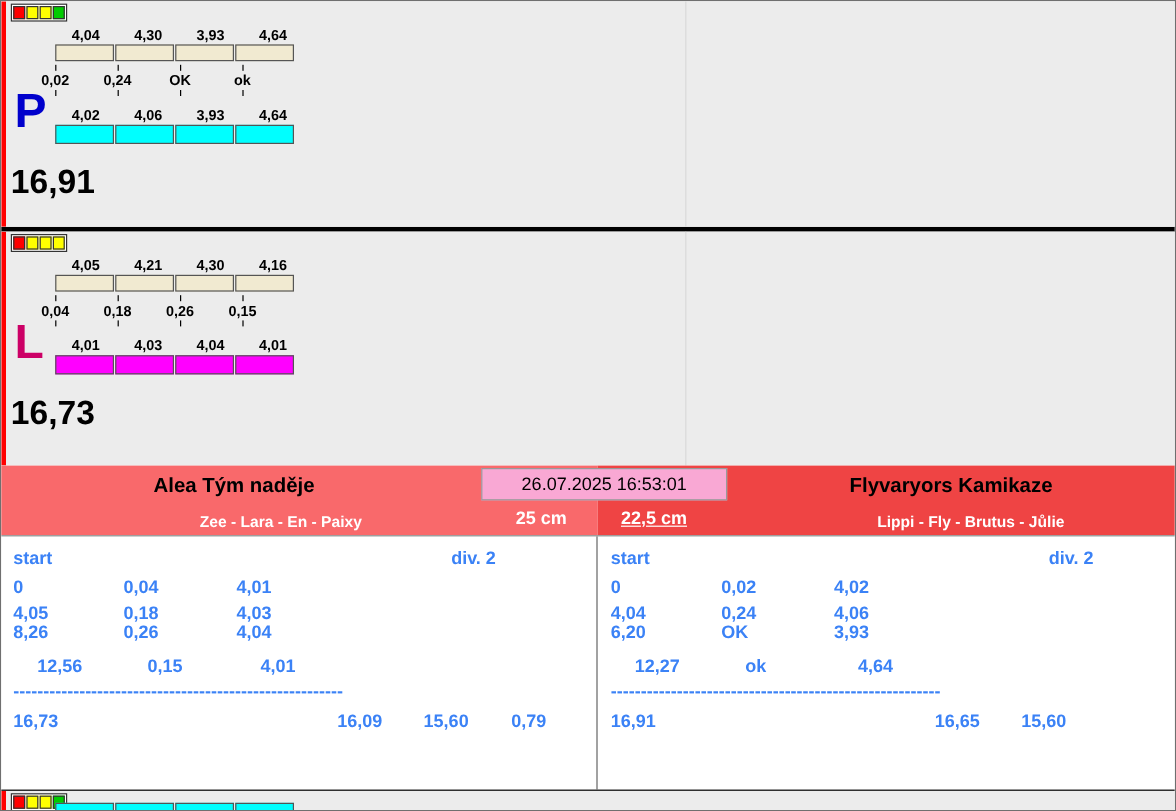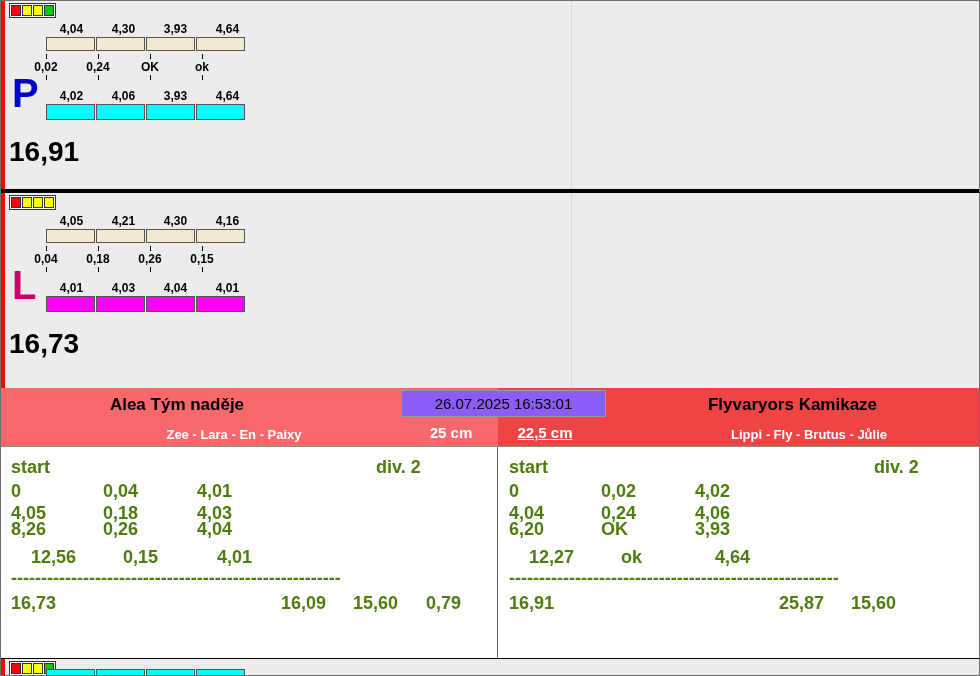--- a/index.html
+++ b/index.html
@@ -33,35 +33,35 @@
 
   .lane-letter { position: absolute; left: 11px; top: 72px; font-size: 40px; font-weight: bold; line-height: 1; }
   .lane-total { position: absolute; left: 8px; top: 135px; font-size: 28px; font-weight: bold; color: #000; }
 
   
   .results { position: relative; height: 270px; }
   .res-header { position: relative; height: 58px; }
   .hdr-left { position: absolute; left: 0; top: 0; width: 497px; height: 58px; }
   .hdr-right { position: absolute; left: 497px; right: 0; top: 0; height: 58px; }
   .team-name { position: absolute; top: 7px; font-size: 17px; font-weight: bold; color: #000; text-align: center; white-space: nowrap; }
-  .tn-left { left: 0; width: 352px; }
+  .tn-left { left: 18px; width: 352px; }
   .tn-right { left: 108px; right: 0; }
   .team-dogs { position: absolute; top: 39px; font-size: 13px; font-weight: bold; color: #fff; text-align: center; white-space: nowrap; margin-left: 33px; }
   .td-left { left: 0; width: 400px; }
   .td-right { left: 108px; right: 0; }
   .jump-height { position: absolute; top: 36px; font-size: 15px; font-weight: bold; color: #fff; width: 90px; text-align: center; white-space: nowrap; }
   .jh-left { right: 2px; }
   .jh-right { left: 2px; text-decoration: underline; }
-  .datebox { position: absolute; left: 400px; top: 2px; width: 205px; height: 27px; background: #8b5cf6; border: 1px solid #999; font-size: 15px; color: #000; text-align: center; line-height: 25px; z-index: 2; white-space: nowrap; }
+  .datebox { position: absolute; left: 400px; top: 2px; width: 205px; height: 27px; background: #f9a8d4; border: 1px solid #999; font-size: 15px; color: #000; text-align: center; line-height: 25px; z-index: 2; white-space: nowrap; }
 
   .res-body { position: relative; height: 212px; background: #fff; border-top: 1px solid #888; }
   .half { position: absolute; top: 0; bottom: 0; }
   .half.left { left: 0; width: 497px; border-right: 1px solid #666; }
   .half.right { left: 498px; right: 0; }
-  .cell { position: absolute; font-size: 18px; font-weight: bold; color: #4d7c0f; white-space: nowrap; }
+  .cell { position: absolute; font-size: 15px; font-weight: bold; color: #3b82f6; white-space: nowrap; }
   .r0 { top: 10px; } .r1 { top: 34px; } .r2 { top: 56px; } .r3 { top: 72px; } .r4 { top: 100px; margin-left: 20px; }
   .rsep { top: 121px; } .rtot { top: 146px; }
   .x1 { left: 10px; } .x2 { left: 102px; } .x3 { left: 196px; }
   .xdiv { left: 375px; }
   .xt2 { left: 280px; } .xt3 { left: 352px; } .xt4 { left: 425px; }
 
   
   .bottom-strip { position: relative; height: 17px; background: #ececec; border-top: 1px solid #000; overflow: hidden; }
 </style>
 </head>
@@ -260,21 +260,21 @@
         <span class="cell r3 x2">OK</span>
         <span class="cell r3 x3">3,93</span>
 
         <span class="cell r4 x1">12,27</span>
         <span class="cell r4 x2">ok</span>
         <span class="cell r4 x3">4,64</span>
 
         <span class="cell rsep x1">-------------------------------------------------------</span>
 
         <span class="cell rtot x1">16,91</span>
-        <span class="cell rtot xt2">25,87</span>
+        <span class="cell rtot xt2">16,65</span>
         <span class="cell rtot xt3">15,60</span>
       </div>
     </div>
   </section>
 
   <div class="bottom-strip">
     <div class="red-edge"></div>
     <div class="status-box" style="top:2px">
       <span class="light" style="background: rgb(255, 0, 0);"></span>
       <span class="light" style="background: rgb(255, 255, 0);"></span>

